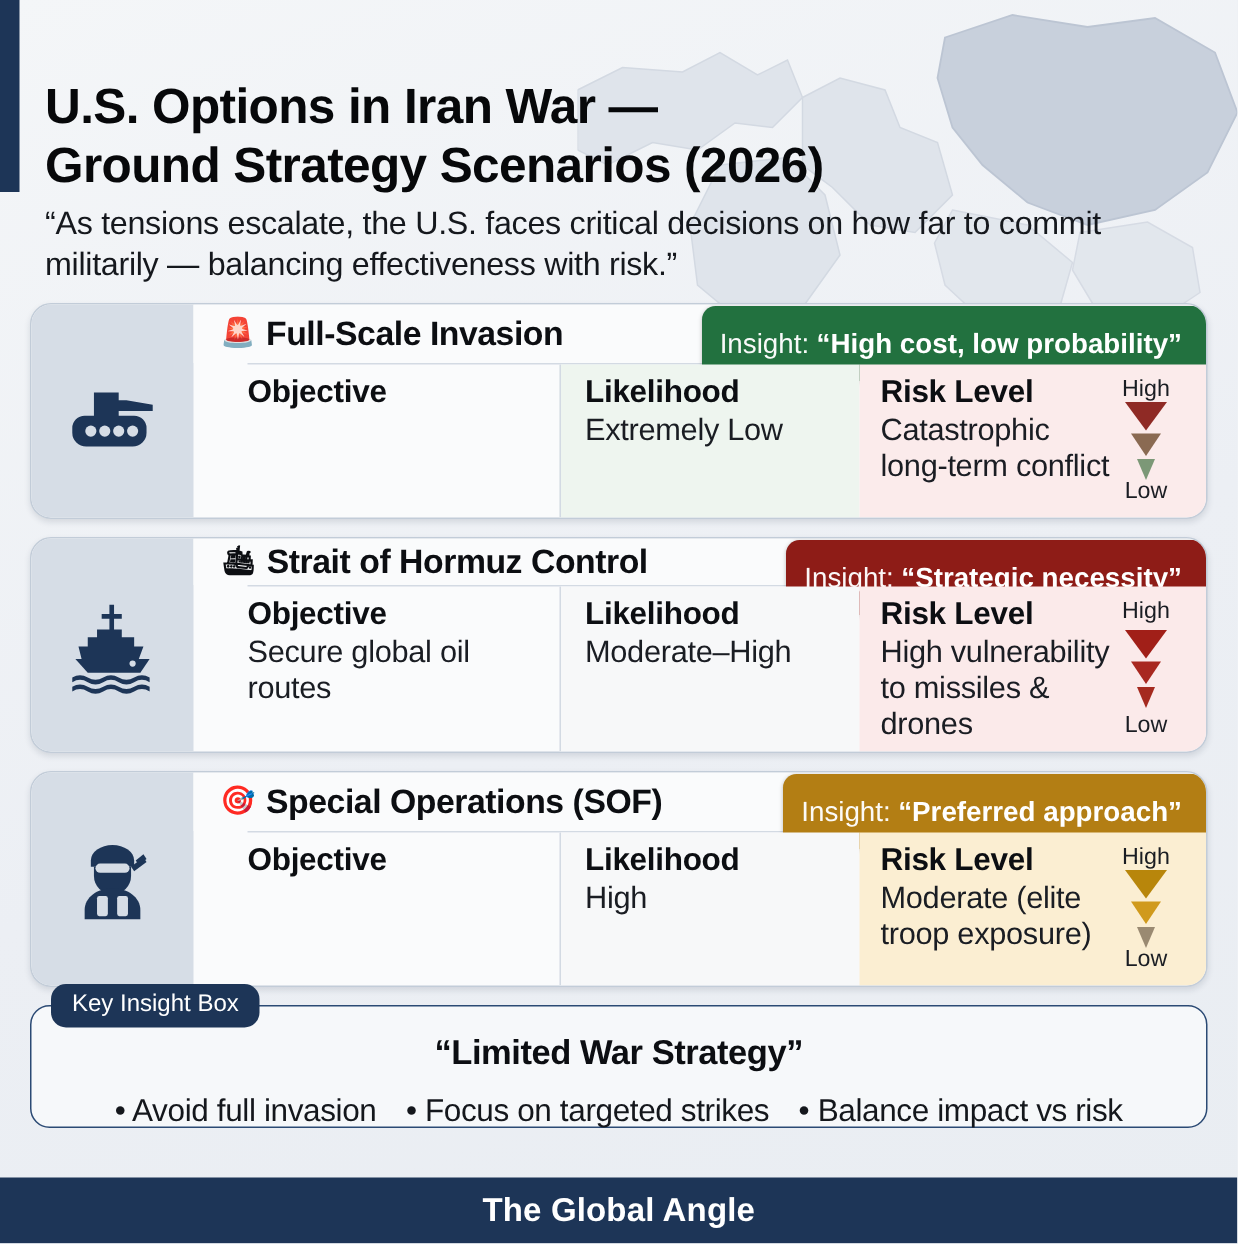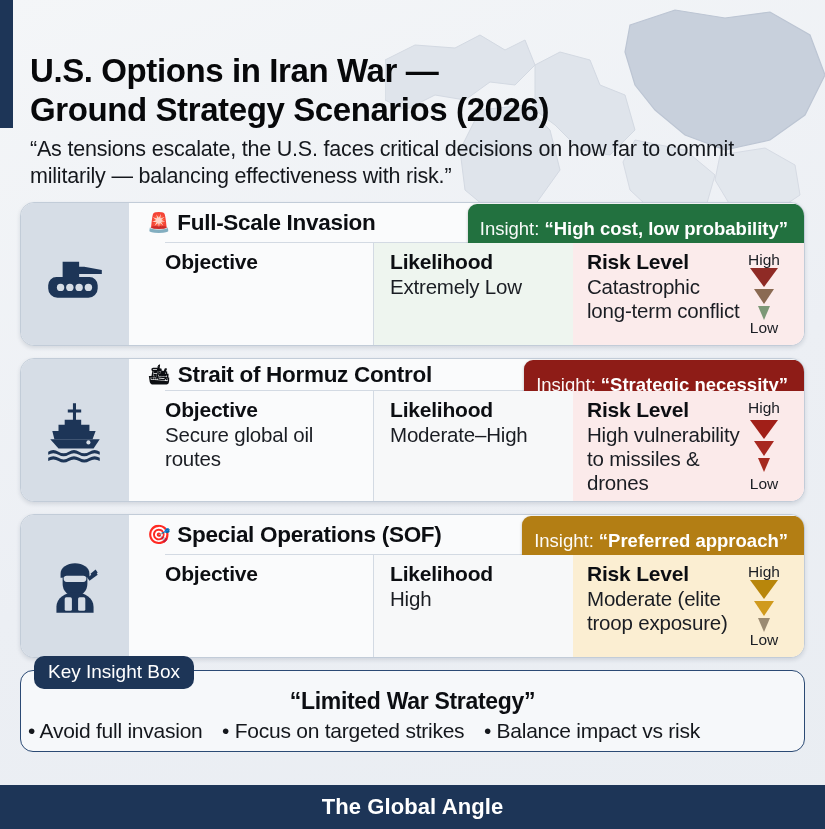--- a/index.html
+++ b/index.html
@@ -187,34 +187,35 @@
     background: #f6f8fa;
     height: 82px;
     padding-top: 17px;
   }
   .key-tag {
     position: absolute;
     top: -15px;
     left: 13px;
     background: #1d3557;
     color: #fff;
-    font-size: 19px;
+    font-size: 16px;
     padding: 5px 14px 6px 14px;
     border-radius: 10px;
     white-space: nowrap;
   }
   .key-title {
     text-align: center;
     font-size: 23px;
     font-weight: 700;
     color: #0c0e12;
     letter-spacing: -.3px;
   }
   .key-points {
-    margin-top: 4px;
+    margin-top: 14px;
+    text-align: center;
     font-size: 21px;
     color: #14171c;
     letter-spacing: -.25px;
     white-space: nowrap;
   }
   .key-points span { margin: 0 7px; }
 
   
   .footer {
     position: absolute;

